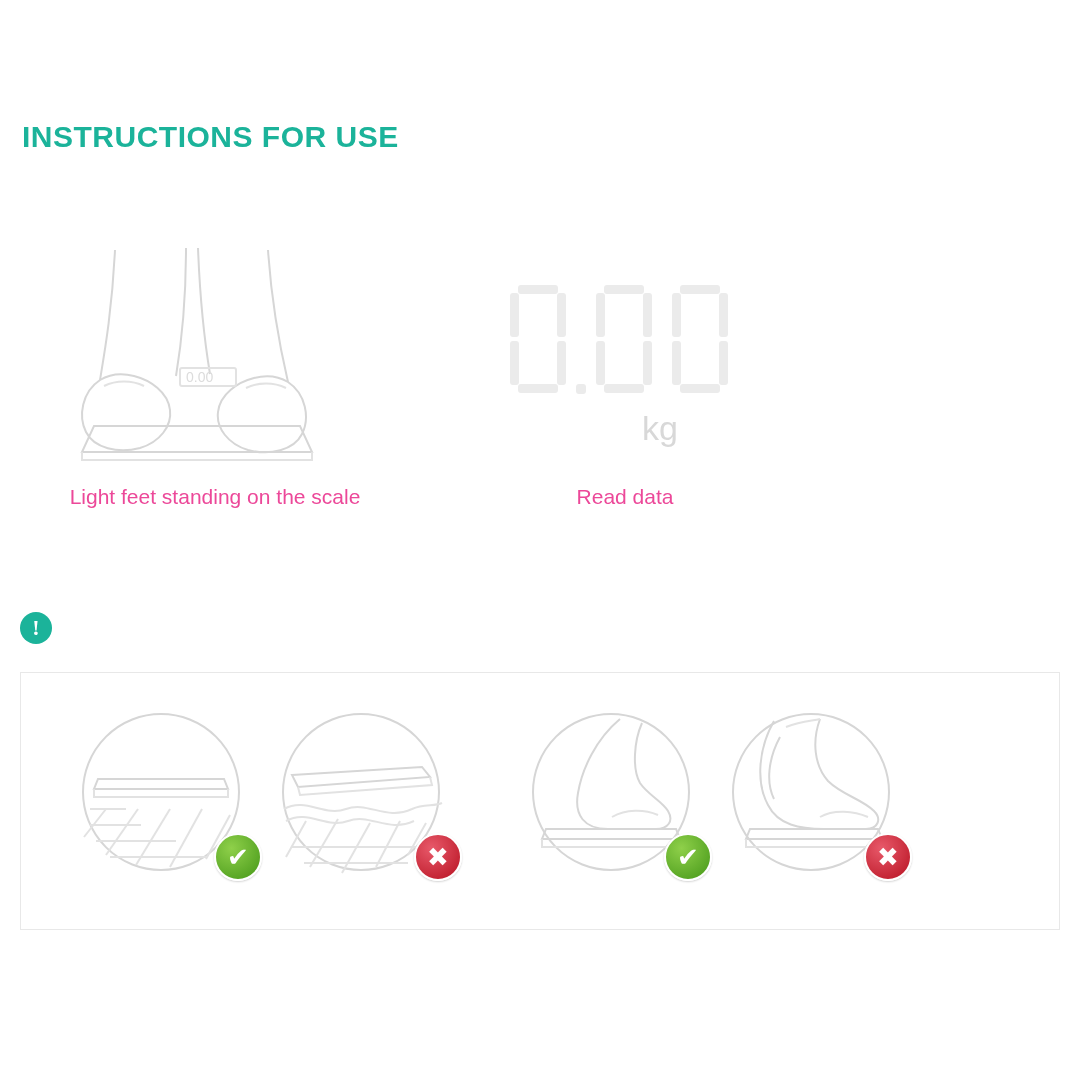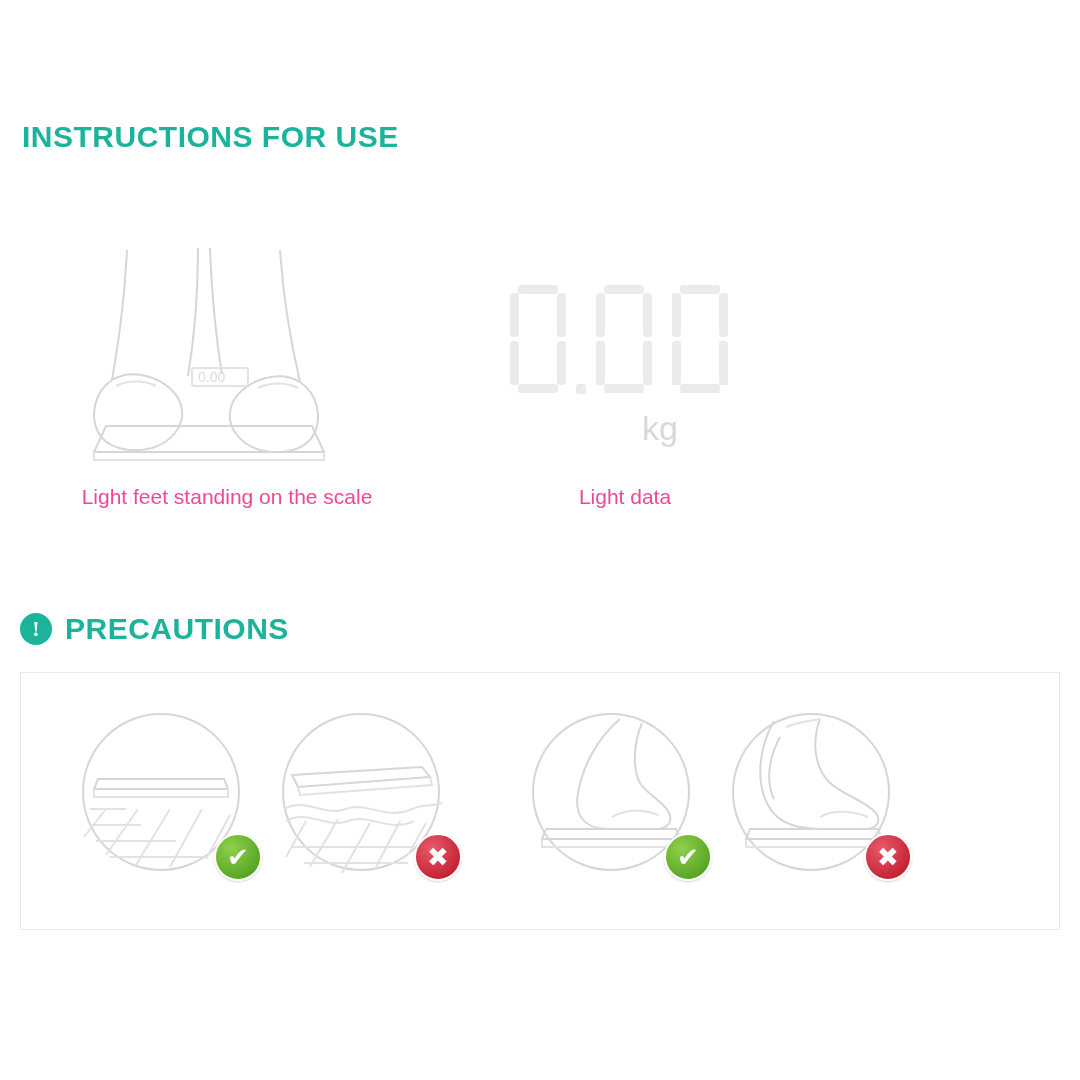--- a/index.html
+++ b/index.html
@@ -42,21 +42,21 @@
     top: 230px;
     width: 1080px;
     height: 310px;
   }
   .step {
     position: absolute;
     top: 0;
     width: 430px;
     height: 310px;
   }
-  .step-1 { left: 0px; margin-left: 12px; }
+  .step-1 { left: 0px; }
   .step-2 { left: 410px; }
 
   .step-art {
     position: absolute;
     left: 0;
     top: 0;
     width: 430px;
     height: 250px;
   }
   .step-caption {
@@ -229,28 +229,27 @@
               <rect class="seg" x="0" y="8" width="9" height="44" rx="3"></rect>
               <rect class="seg" x="47" y="8" width="9" height="44" rx="3"></rect>
               <rect class="seg" x="0" y="56" width="9" height="44" rx="3"></rect>
               <rect class="seg" x="47" y="56" width="9" height="44" rx="3"></rect>
               <rect class="seg" x="8" y="99" width="40" height="9" rx="3"></rect>
             </g>
             <text class="kg-unit" x="132" y="155">kg</text>
           </g>
         </svg>
       </div>
-      <div class="step-caption">Light data</div>
+      <div class="step-caption">Read data</div>
     </div>
 
   </div>
 
   <div class="precautions-heading-wrap">
     <div class="exclaim-badge">!</div>
-    <div class="precautions-heading">PRECAUTIONS</div>
   </div>
 
   <div class="precautions-panel">
     <div class="prec-items">
 
       <div class="prec-item p1">
         <svg width="190" height="190" viewBox="0 0 190 190">
           <circle class="ln" cx="95" cy="95" r="78"></circle>
           <path class="ln" d="M32 82 L158 82 L162 92 L28 92 Z"></path>
           <path class="ln-soft" d="M28 92 L28 100 L162 100 L162 92"></path>

